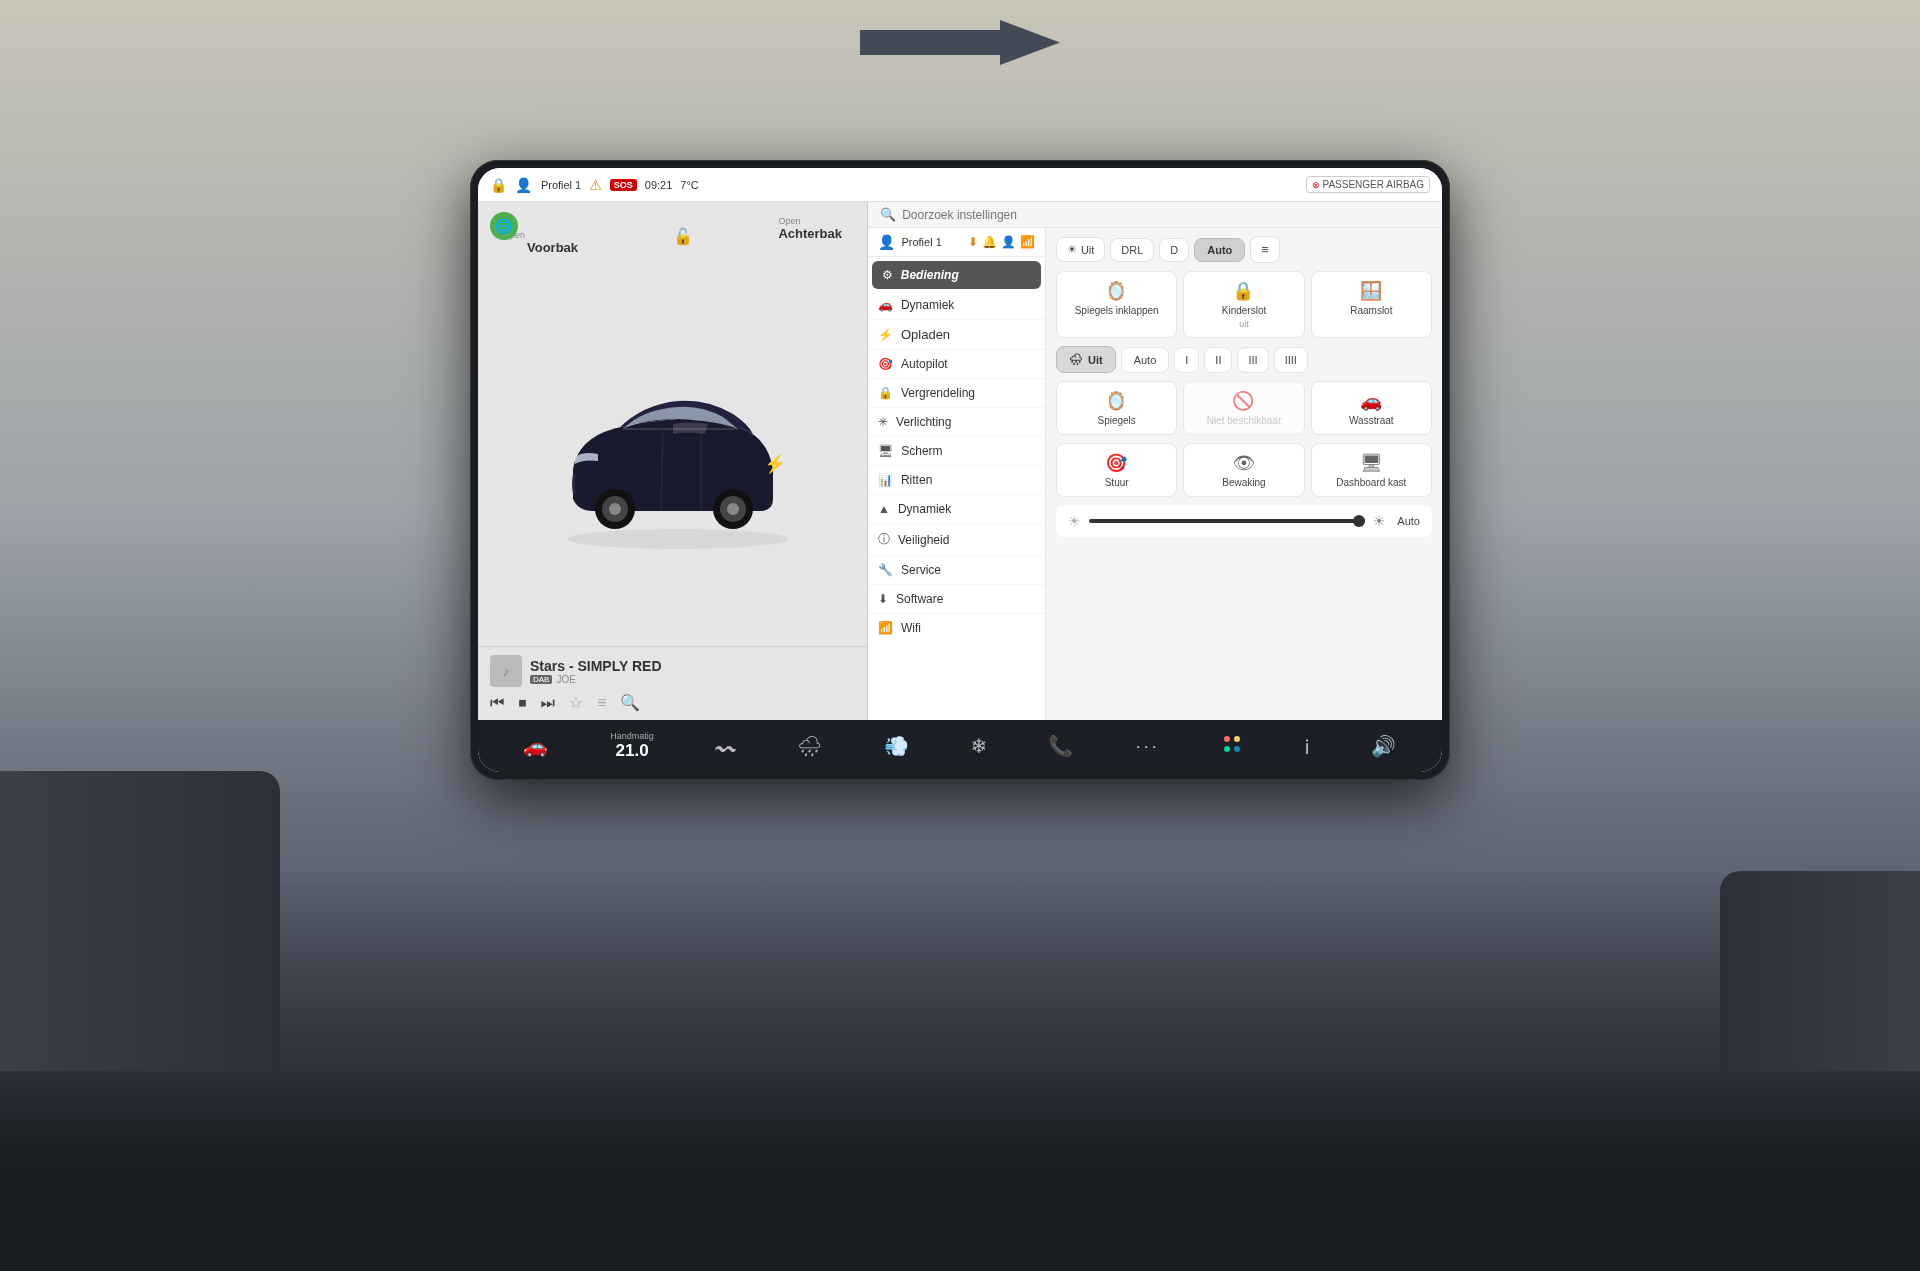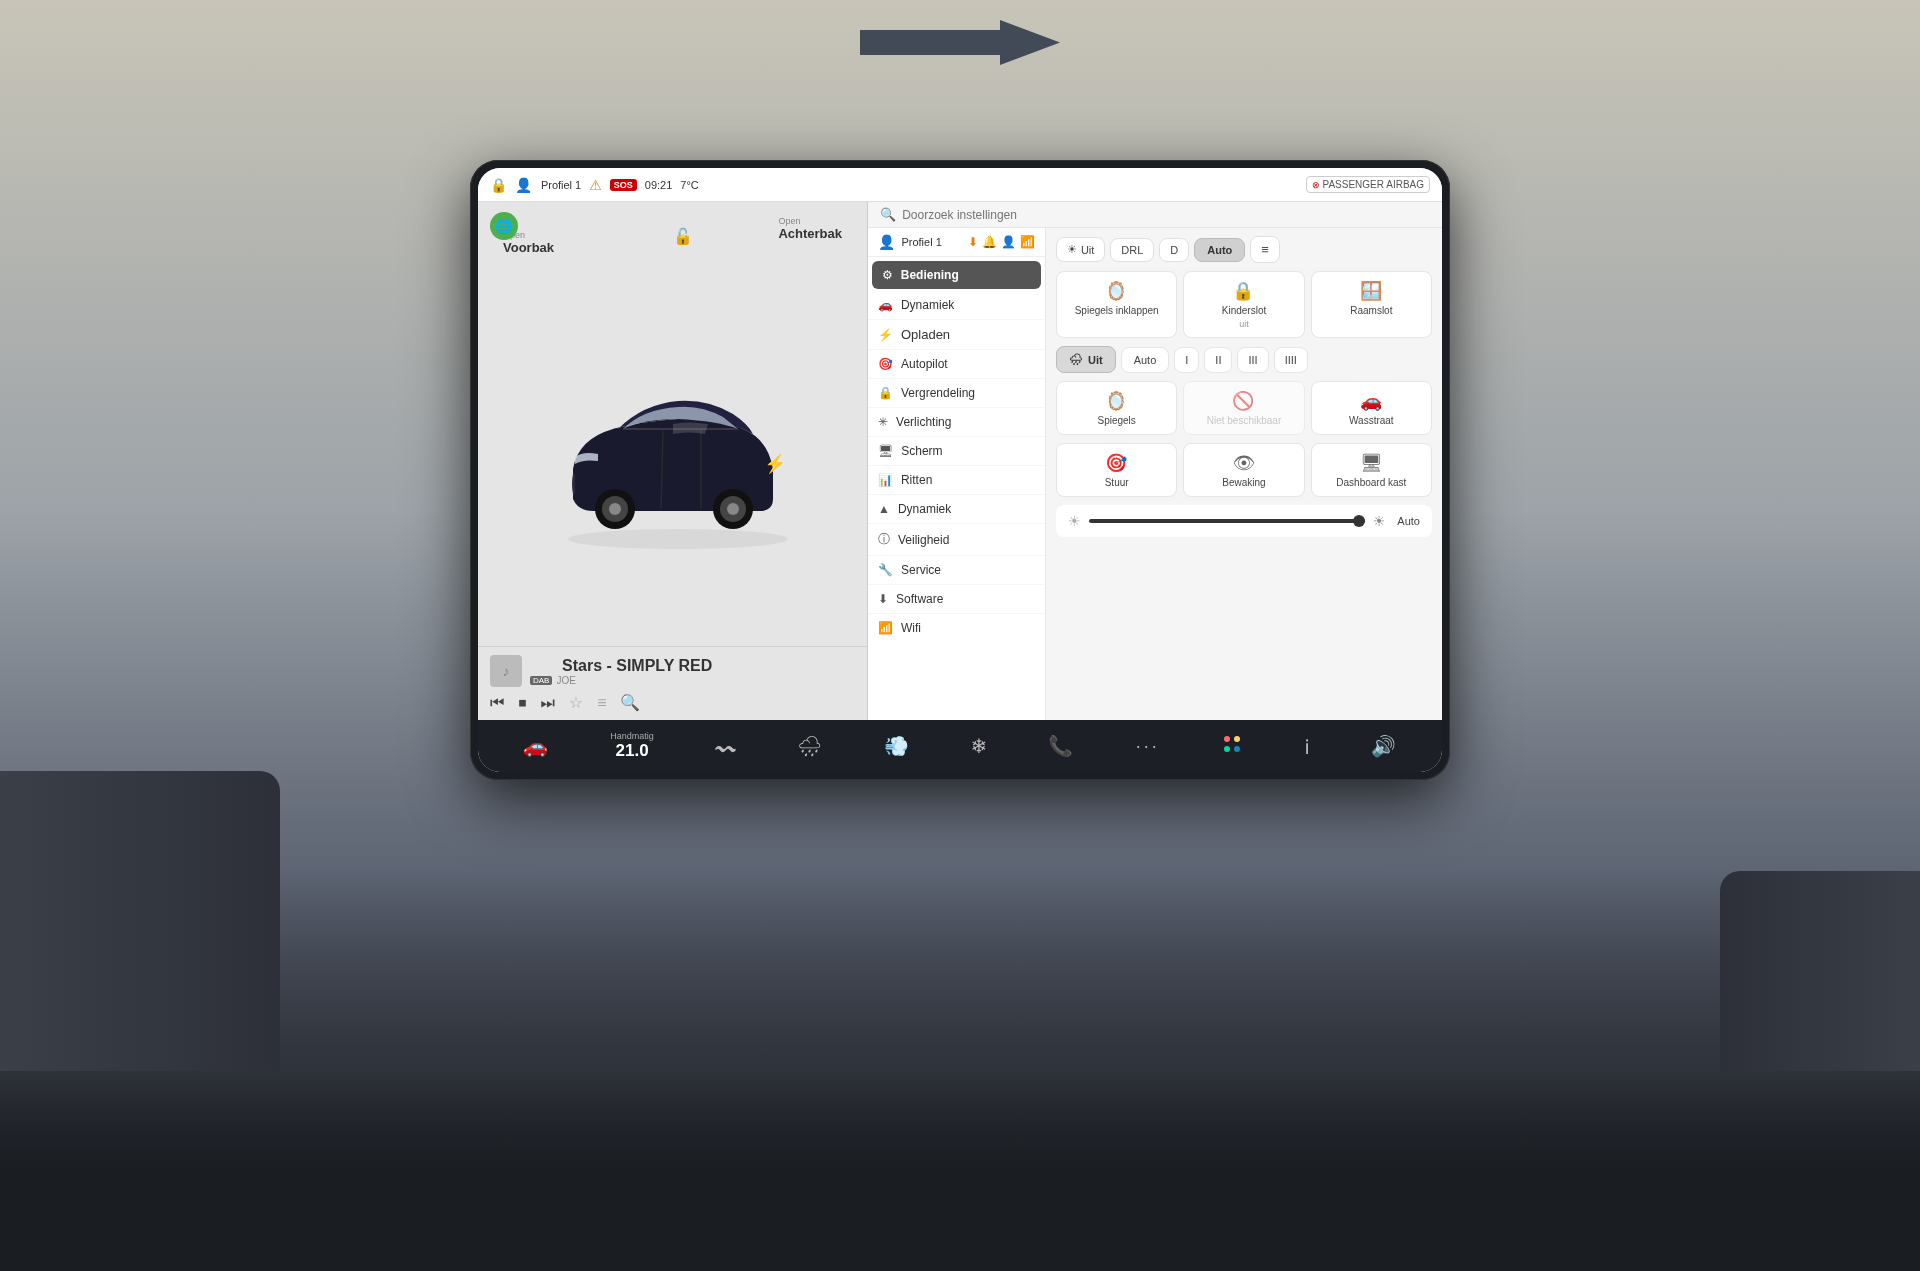--- a/index.html
+++ b/index.html
@@ -128,21 +128,21 @@
         <div style="position:absolute;top:10px;left:12px;z-index:2;">
           <div style="width:28px;height:28px;background:#4caf50;border-radius:50%;display:flex;align-items:center;justify-content:center;">
             <span style="font-size:14px;color:#fff;">🌐</span>
           </div>
         </div>
 
         <div style="position:relative;height:80px;">
 
           <div style="position:absolute;top:28px;left:25px;">
             <div style="font-size:9px;color:#888;">Open</div>
-            <div style="font-size:13px;font-weight:600;color:#333;">Voorbak</div>
+            <div style="font-size:13px;font-weight:600;color:#333;margin-left:24px;">Voorbak</div>
           </div>
 
           <div style="position:absolute;top:25px;left:195px;">
             <span style="font-size:16px;color:#555;">🔓</span>
           </div>
 
           <div style="position:absolute;top:14px;right:25px;">
             <div style="font-size:9px;color:#888;">Open</div>
             <div style="font-size:13px;font-weight:600;color:#333;">Achterbak</div>
           </div>
@@ -182,21 +182,21 @@
             <path d="M42,78 Q50,72 65,75 L65,82 Q50,80 42,85 Z" fill="#d0d8e8" opacity="0.8"></path>
 
             <path d="M140,45 Q155,42 175,45 L172,55 Q155,52 140,55 Z" fill="#fff" opacity="0.15"></path>
           </svg>
         </div>
 
         <div style="background:#e5e5e5;padding:8px 12px;border-top:1px solid #d0d0d0;">
           <div style="display:flex;align-items:center;gap:8px;margin-bottom:6px;">
             <div style="width:32px;height:32px;background:#bbb;border-radius:4px;display:flex;align-items:center;justify-content:center;font-size:14px;color:#888;">♪</div>
             <div>
-              <div style="font-size:16px;font-weight:600;color:#333;margin-left:32px;">Stars - SIMPLY RED</div>
+              <div style="font-size:14px;font-weight:600;color:#333;">Stars - SIMPLY RED</div>
               <div style="display:flex;align-items:center;gap:4px;font-size:10px;color:#888;">
                 <span style="background:#666;color:#fff;font-size:8px;padding:0 3px;border-radius:2px;">DAB</span>
                 <span>JOE</span>
               </div>
             </div>
           </div>
           <div style="display:flex;align-items:center;gap:14px;">
             <button style="background:none;border:none;cursor:pointer;font-size:16px;color:#444;">⏮</button>
             <button style="background:none;border:none;cursor:pointer;font-size:16px;color:#444;">⏹</button>
             <button style="background:none;border:none;cursor:pointer;font-size:16px;color:#444;">⏭</button>
@@ -226,21 +226,21 @@
                 <span style="font-size:12px;color:#aaa;">🔔</span>
                 <span style="font-size:12px;color:#aaa;">👤</span>
                 <span style="font-size:12px;color:#aaa;">📶</span>
               </div>
             </div>
 
             <div style="padding:2px 0;">
 
               <div style="display:flex;align-items:center;gap:8px;padding:7px 10px;background:#555;border-radius:6px;margin:2px 4px;cursor:pointer;">
                 <span style="font-size:12px;color:#fff;">⚙</span>
-                <span style="font-size:12px;font-weight:600;color:#fff;">Bediening</span>
+                <span style="font-size:12px;font-weight:600;color:#fff;font-style:italic;">Bediening</span>
               </div>
 
               <div style="display:flex;align-items:center;gap:8px;padding:7px 10px;cursor:pointer;border-bottom:1px solid #f5f5f5;">
                 <span style="font-size:12px;color:#555;">🚗</span>
                 <span style="font-size:12px;color:#333;">Dynamiek</span>
               </div>
 
               <div style="display:flex;align-items:center;gap:8px;padding:7px 10px;cursor:pointer;border-bottom:1px solid #f5f5f5;">
                 <span style="font-size:12px;color:#555;">⚡</span>
                 <span style="font-size:13px;color:#333;">Opladen</span>

